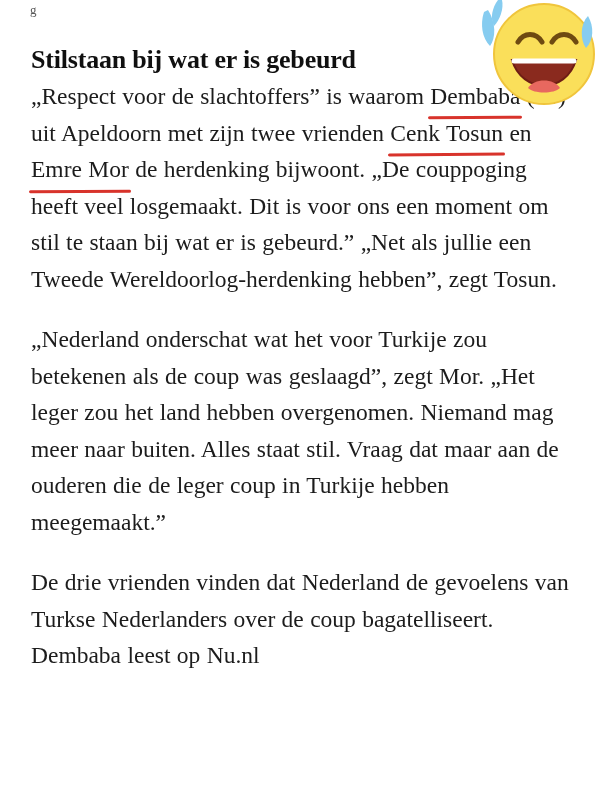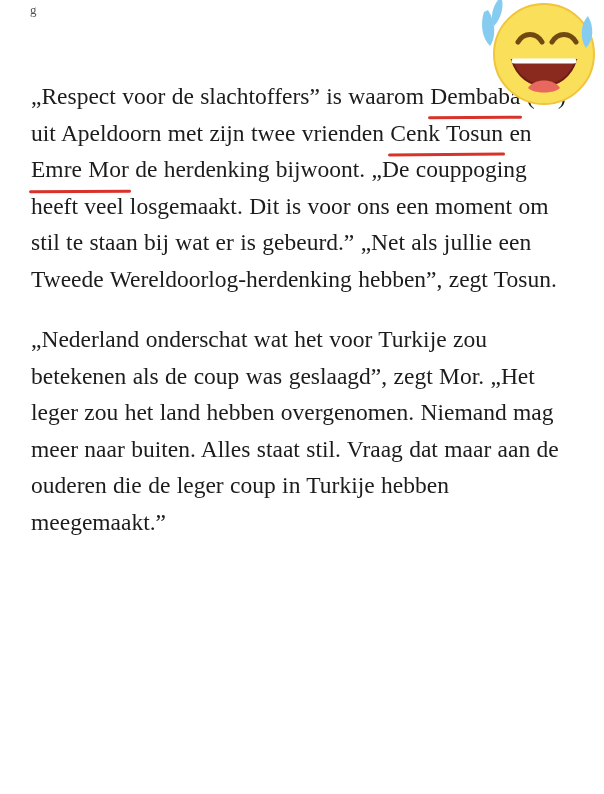--- a/index.html
+++ b/index.html
@@ -93,24 +93,26 @@
 </style>
 </head>
 <body>
 
 <div class="page">
 
   <div class="top-strip">
     <span class="glyph">g</span>
   </div>
 
+  <h1 class="article-title">Stilstaan bij wat er is gebeurd</h1>
 
   <div class="body-text">
     <p class="para">„Respect voor de slachtoffers” is waarom <span class="ul">Dembaba</span> (25) uit Apeldoorn met zijn twee vrienden <span class="ul u2">Cenk Tosun</span> en <span class="ul u3">Emre Mor</span> de herdenking bijwoont. „De couppoging heeft veel losgemaakt. Dit is voor ons een moment om stil te staan bij wat er is gebeurd.” „Net als jullie een Tweede Wereldoorlog-herdenking hebben”, zegt Tosun.</p>
     <p class="para">„Nederland onderschat wat het voor Turkije zou betekenen als de coup was geslaagd”, zegt Mor. „Het leger zou het land hebben overgenomen. Niemand mag meer naar buiten. Alles staat stil. Vraag dat maar aan de ouderen die de leger coup in Turkije hebben meegemaakt.”</p>
+    <p class="para">De drie vrienden vinden dat Nederland de gevoelens van Turkse Nederlanders over de coup bagatelliseert. Dembaba leest op Nu.nl</p>
   </div>
 
   <div class="emoji">
     <svg viewBox="0 0 118 112" width="118" height="112" aria-hidden="true">
 
       <path d="M6 14 C 2 26, 4 40, 12 48 C 18 40, 18 24, 10 12 Z" fill="#86ccf0"></path>
       <path d="M20 2 C 14 10, 12 20, 16 28 C 22 22, 26 10, 24 2 Z" fill="#86ccf0"></path>
 
       <circle cx="66" cy="56" r="50" fill="#fadf5a"></circle>
       <circle cx="66" cy="56" r="50" fill="none" stroke="#f0c53c" stroke-width="2"></circle>

